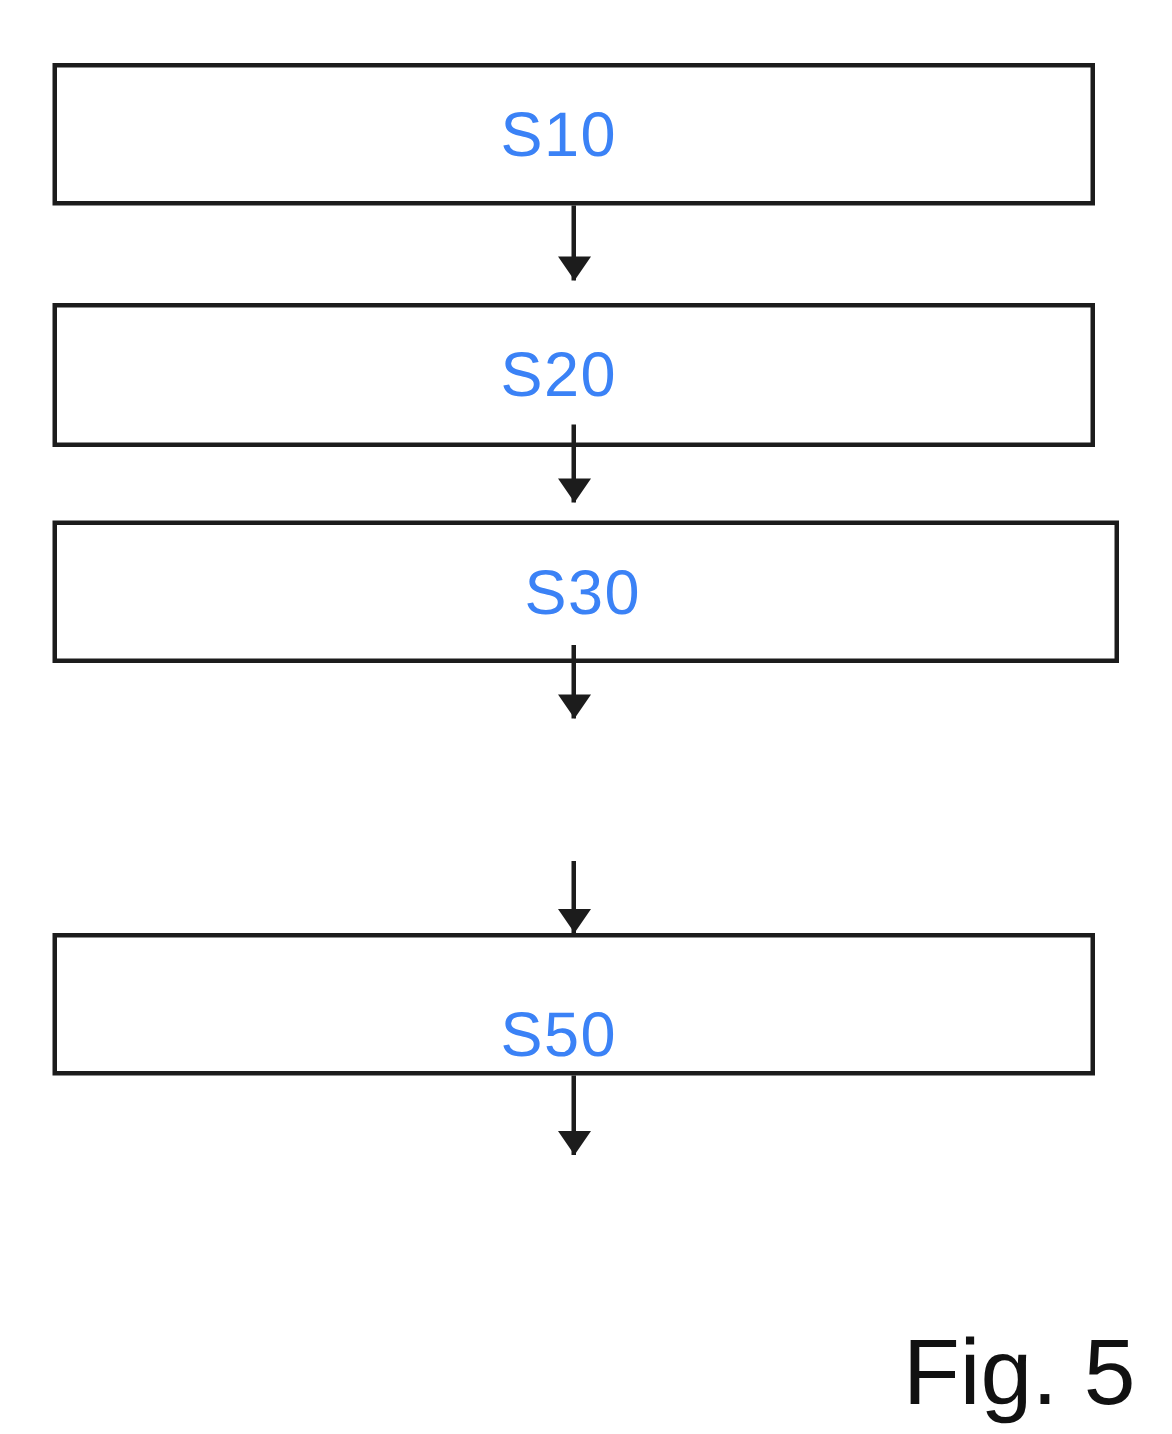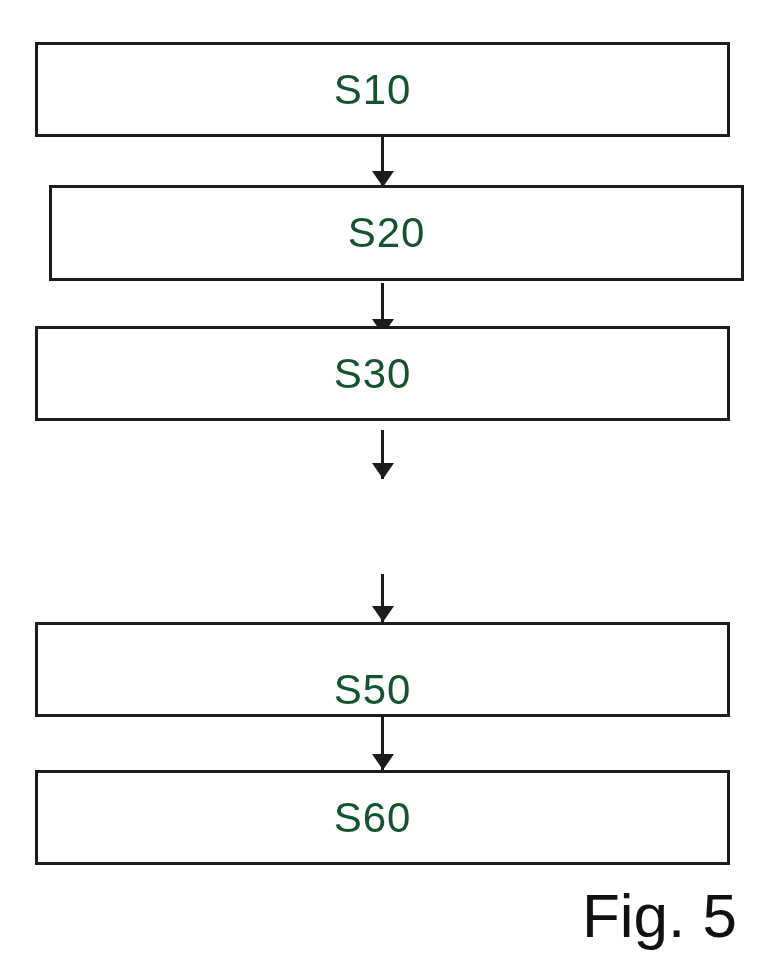--- a/index.html
+++ b/index.html
@@ -21,21 +21,21 @@
     width: 689px;
     border: 3px solid #1c1c1c;
     background: #ffffff;
     display: flex;
     align-items: center;
     justify-content: center;
     box-sizing: content-box;
   }
   .step-label {
     font-size: 42px;
-    color: #14532d;
+    color: #3b82f6;
     letter-spacing: 1px;
     transform: translateX(-10px);
   }
   .arrow {
     position: absolute;
     left: 381px;
     width: 3px;
     background: #1c1c1c;
   }
   .arrow-head {
@@ -45,68 +45,65 @@
     transform: translateX(-50%);
     width: 0;
     height: 0;
     border-left: 11px solid transparent;
     border-right: 11px solid transparent;
     border-top: 16px solid #1c1c1c;
   }
   .fig-caption {
     position: absolute;
     top: 880px;
-    right: 44px;
+    right: 24px;
     font-size: 62px;
     color: #111111;
     font-family: "Liberation Sans", sans-serif;
     white-space: nowrap;
   }
 </style>
 </head>
 <body>
 
 <div class="canvas">
 
   <div class="step-box" style="top:42px; height:89px;">
     <span class="step-label">S10</span>
   </div>
 
   <div class="arrow" style="top:137px; height:50px;">
     <span class="arrow-head"></span>
   </div>
 
-  <div class="step-box" style="top:185px; height:90px;margin-left:14px;">
+  <div class="step-box" style="top:202px; height:90px;">
     <span class="step-label">S20</span>
   </div>
 
   <div class="arrow" style="top:283px; height:52px;">
     <span class="arrow-head"></span>
   </div>
 
-  <div class="step-box" style="top:326px; height:89px;">
+  <div class="step-box" style="top:347px; height:89px;padding-left:16px;">
     <span class="step-label">S30</span>
   </div>
 
   <div class="arrow" style="top:430px; height:49px;">
     <span class="arrow-head"></span>
   </div>
 
 
   <div class="arrow" style="top:574px; height:48px;">
     <span class="arrow-head"></span>
   </div>
 
   <div class="step-box" style="top:622px; height:89px;align-items:flex-end;">
     <span class="step-label">S50</span>
   </div>
 
   <div class="arrow" style="top:717px; height:53px;">
     <span class="arrow-head"></span>
   </div>
 
-  <div class="step-box" style="top:770px; height:89px;">
-    <span class="step-label">S60</span>
-  </div>
 
   <div class="fig-caption">Fig. 5</div>
 
 </div>
 
 </body></html>

